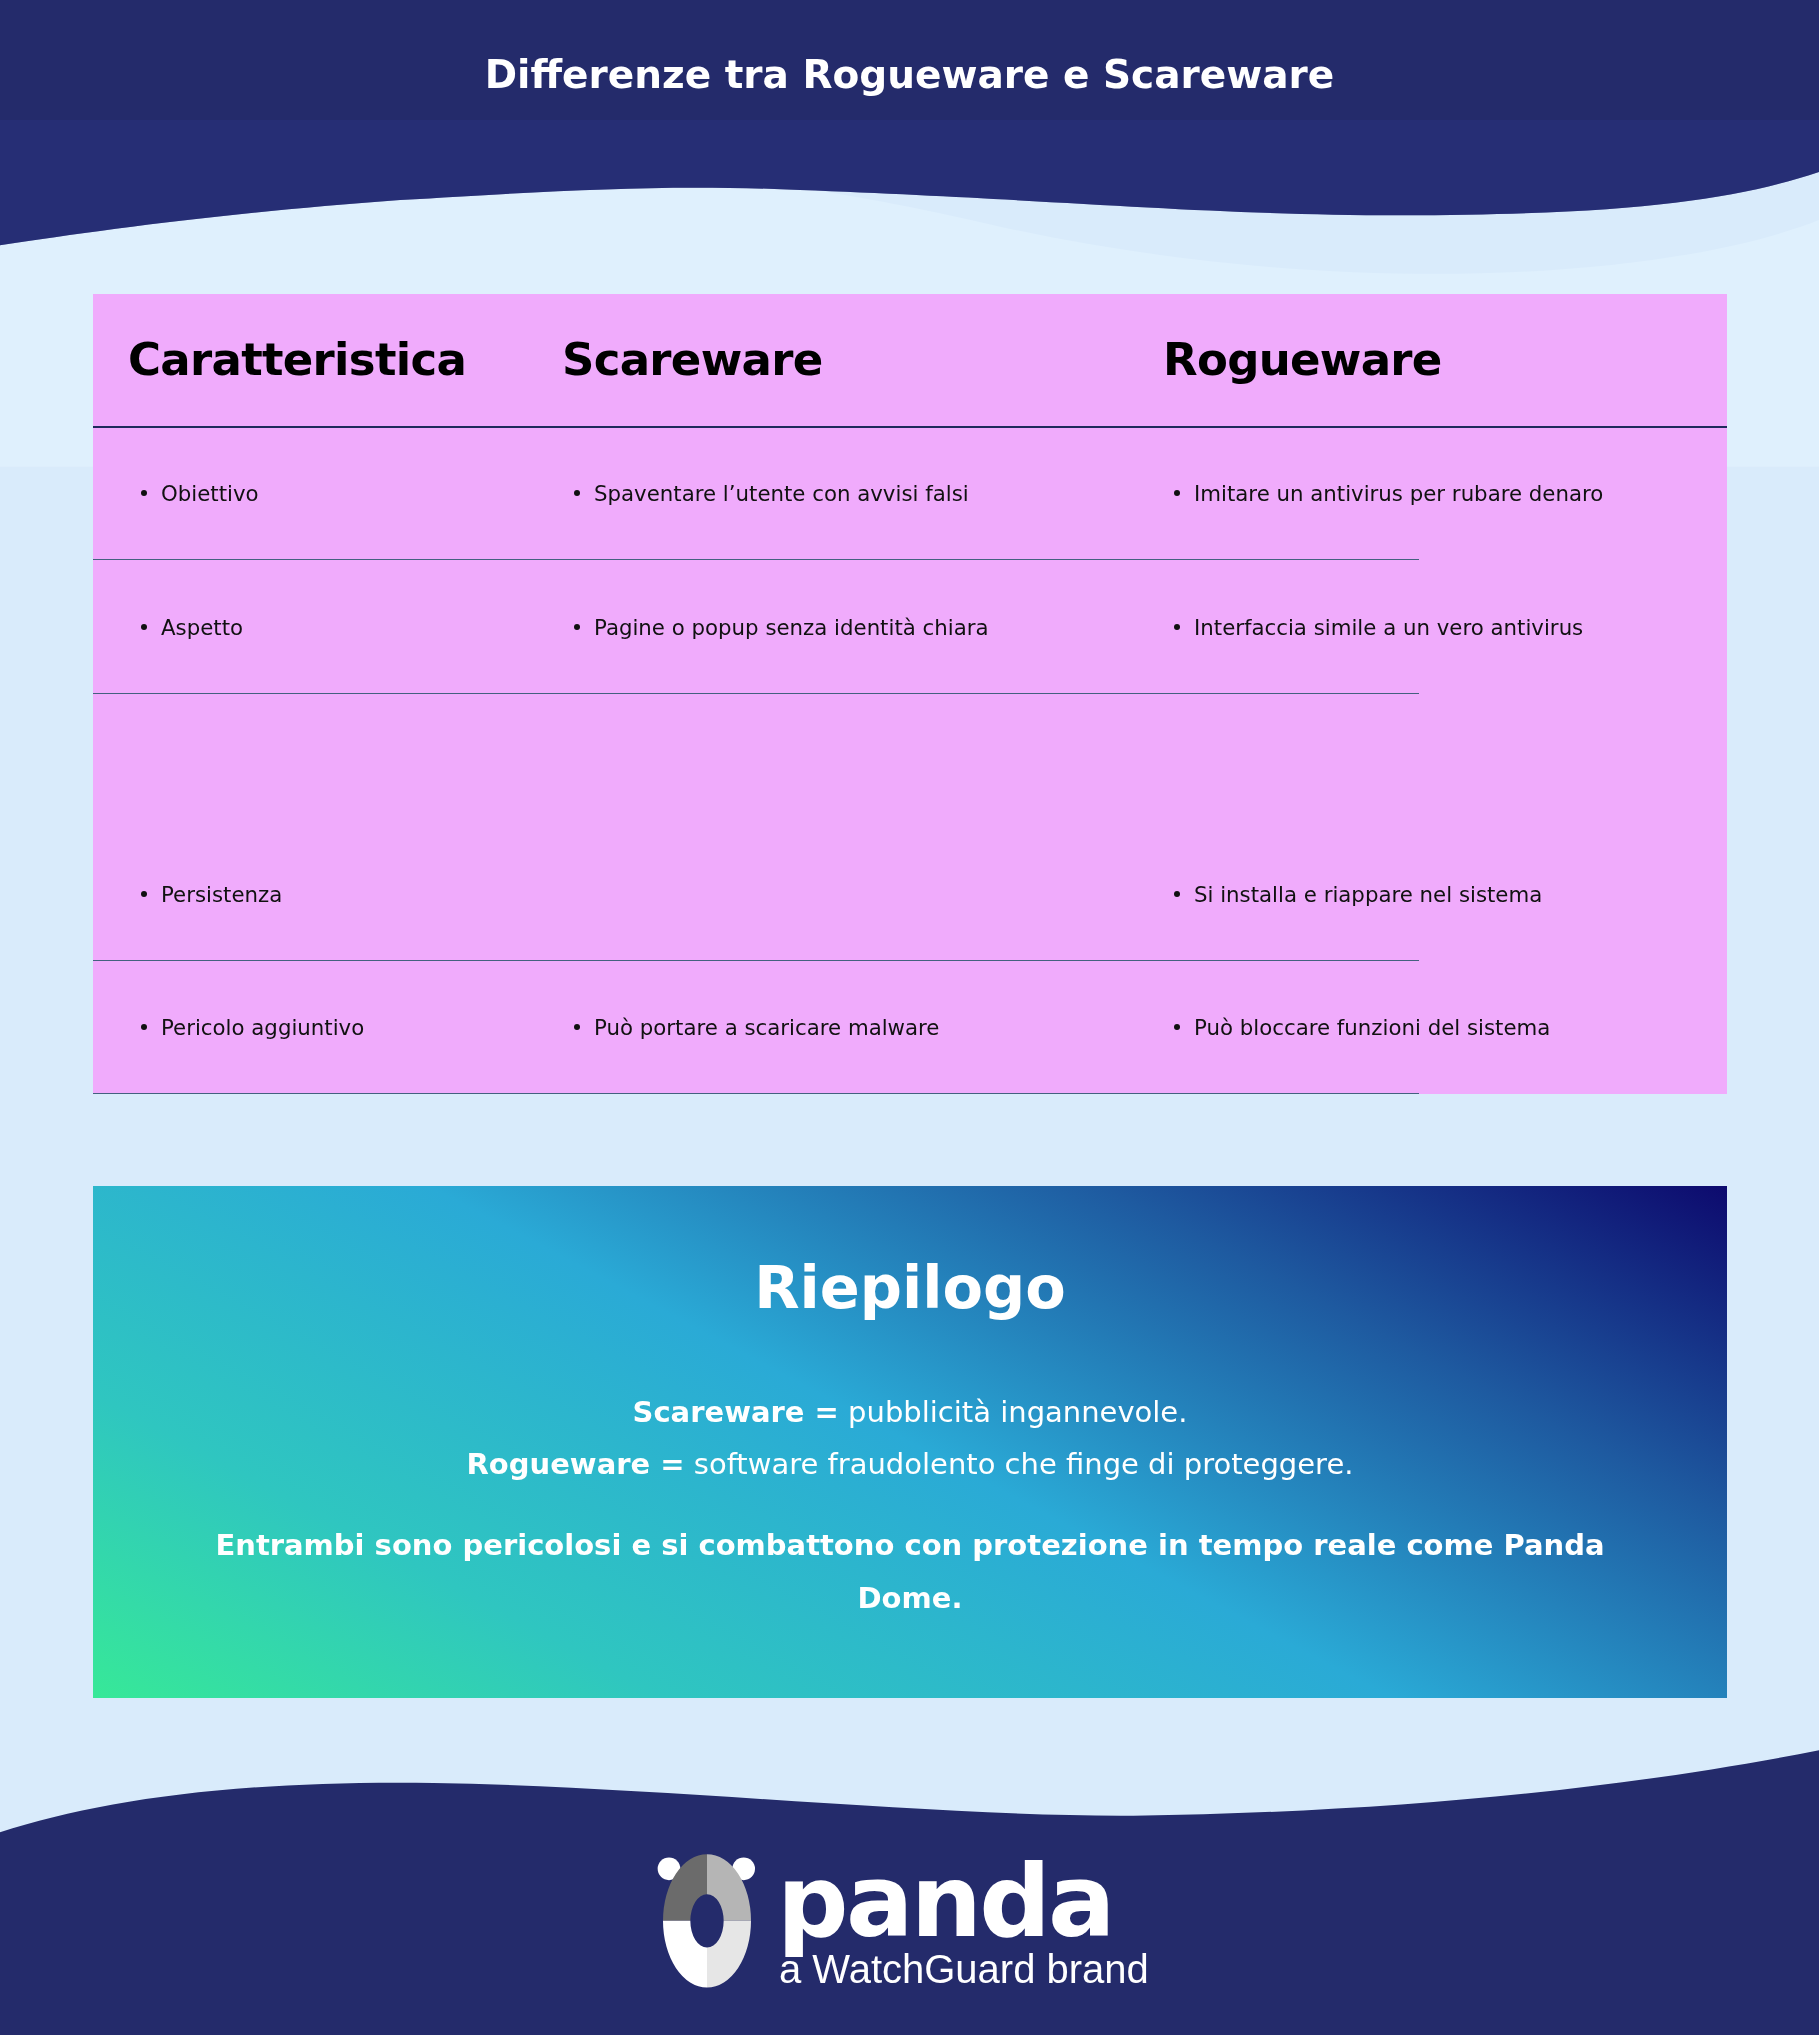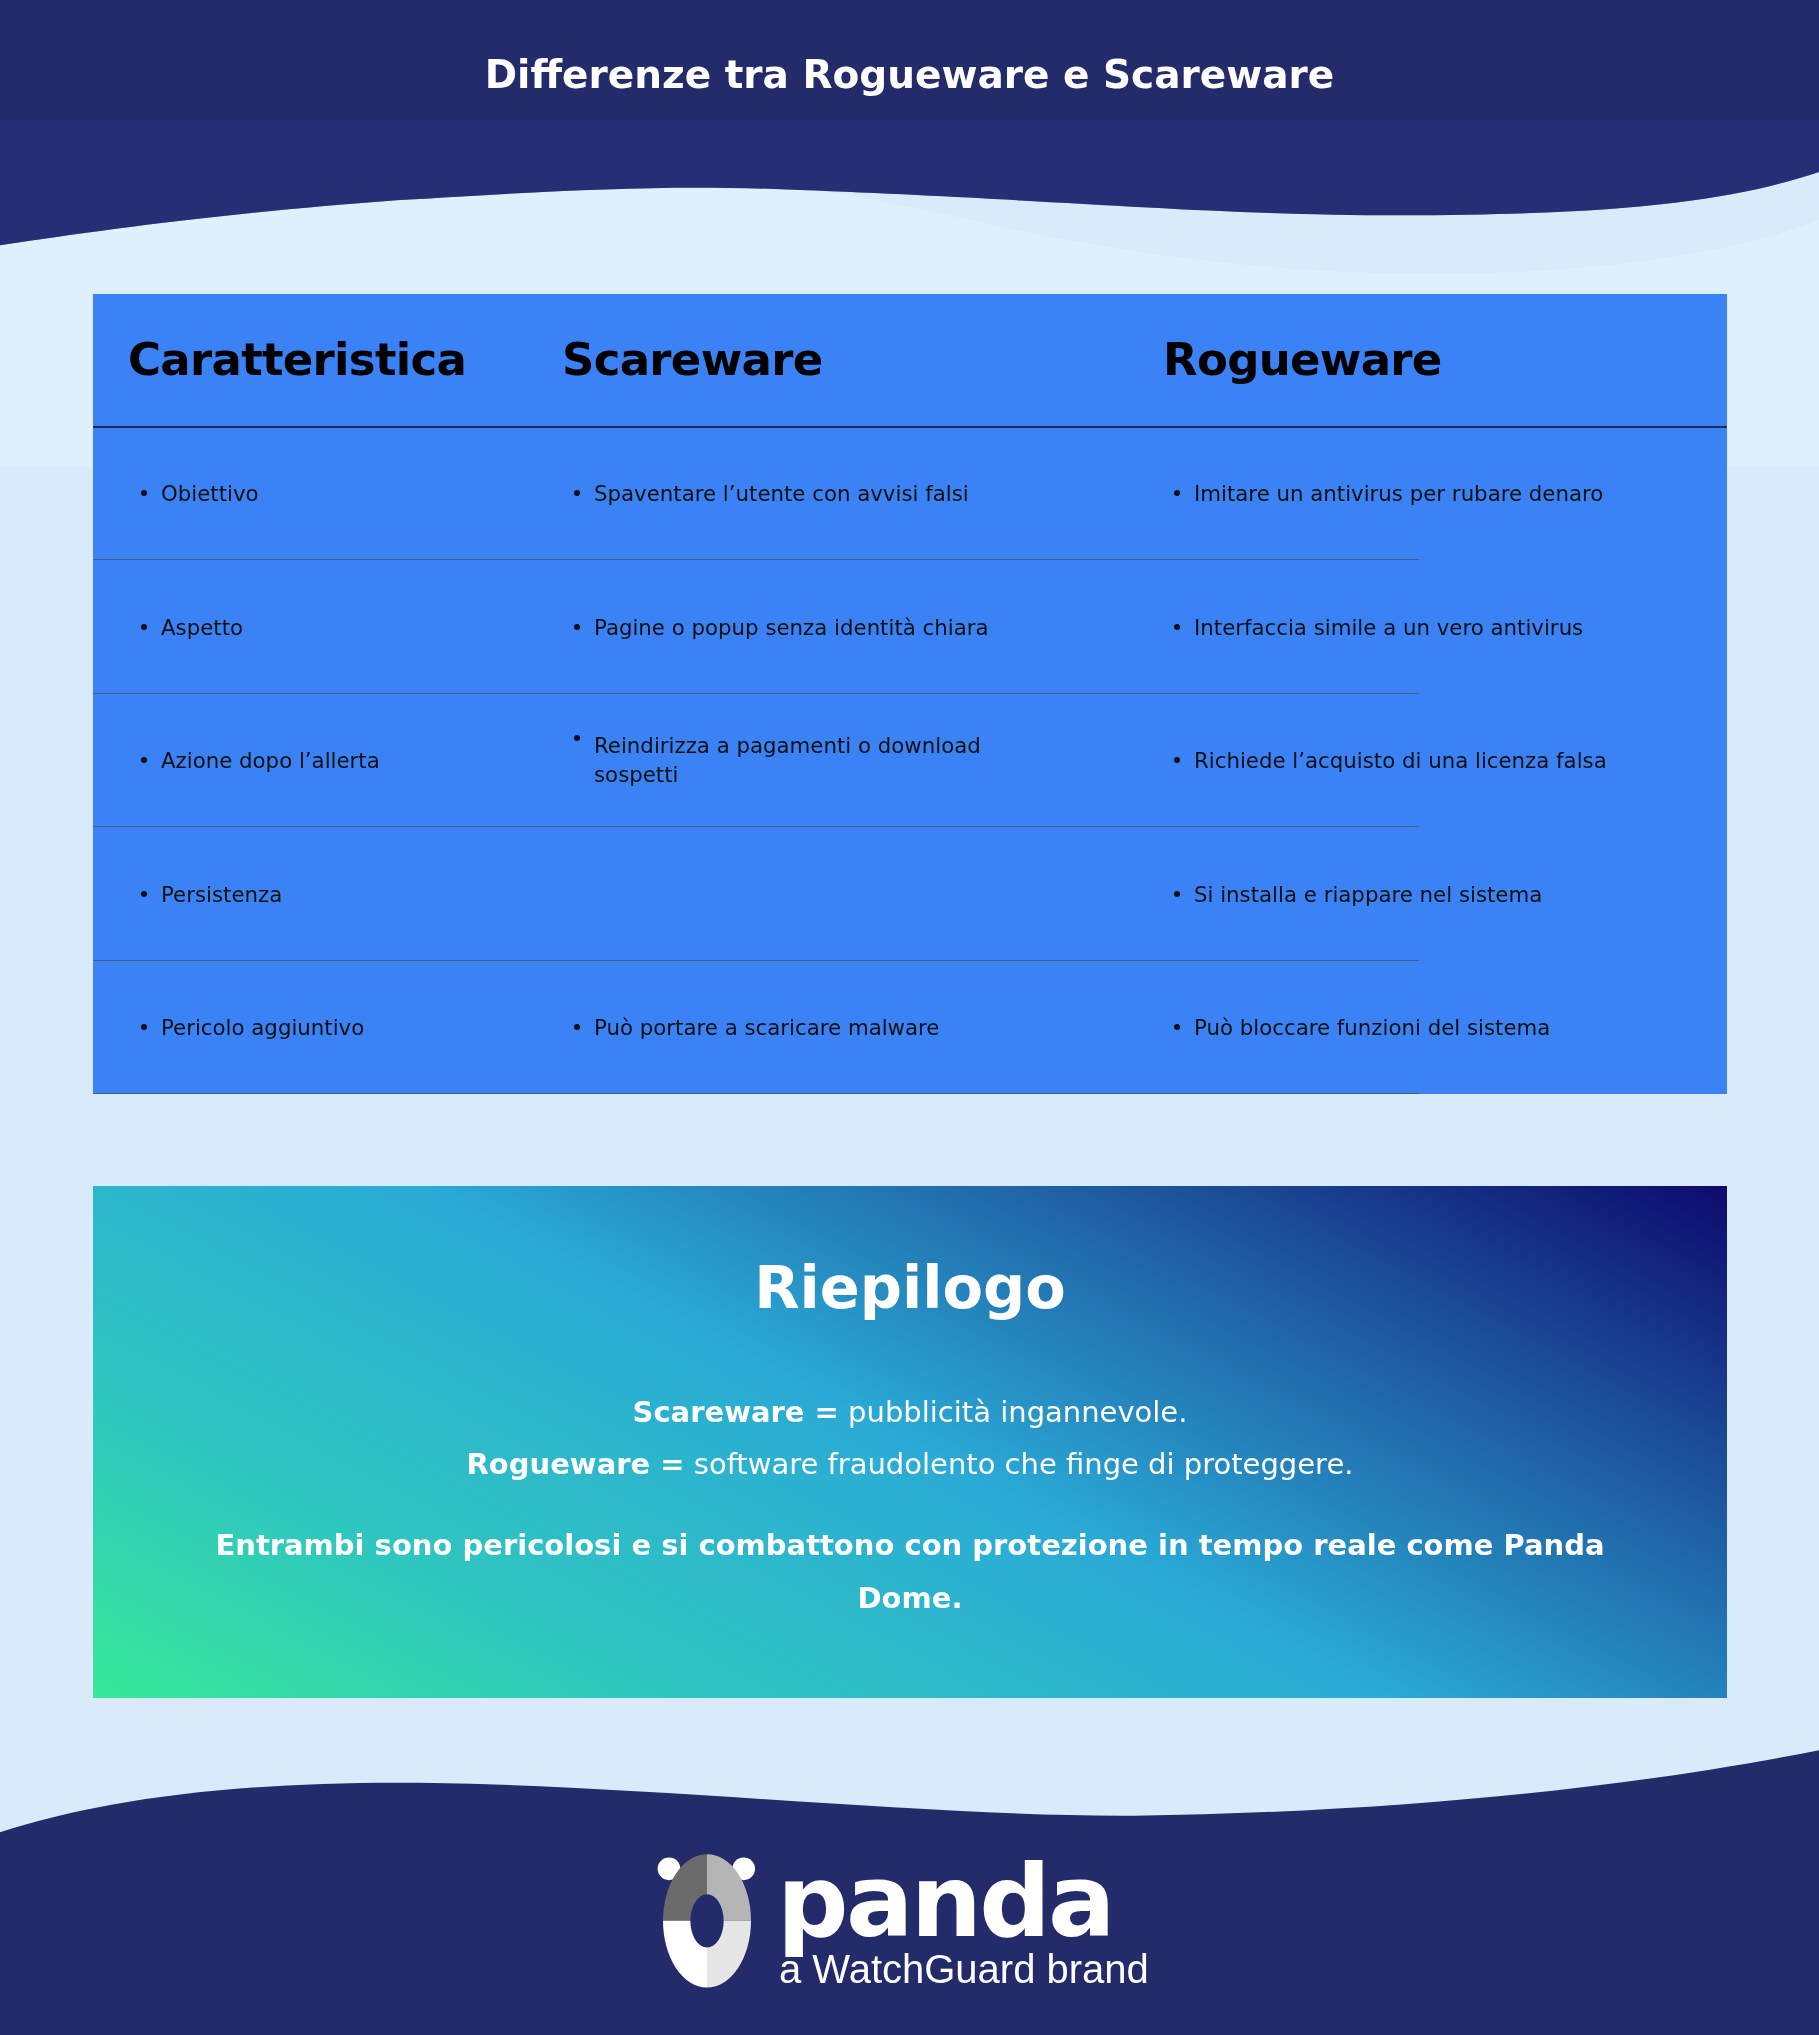--- a/index.html
+++ b/index.html
@@ -9,21 +9,21 @@
     font-family: "DejaVu Sans", "Liberation Sans", sans-serif;
   }
   .bg-svg { position: absolute; left: 0; top: 0; width: 1819px; height: 2035px; }
   .title {
     position: absolute; left: 0; width: 1819px; top: 49px;
     text-align: center; color: #ffffff; font-weight: bold;
     font-size: 39px; letter-spacing: 0px; line-height: 52px;
   }
   .table-card {
     position: absolute; left: 93px; top: 294px; width: 1634px; height: 800px;
-    background: #3b82f6;
+    background: #f0abfc;
   }
   .thead {
     position: absolute; left: 0; top: 0; width: 1634px; height: 132px;
     border-bottom: 2px solid #1f2a5c;
   }
   .th {
     position: absolute; top: 32px; font-weight: bold; font-size: 45px;
     color: #000000; line-height: 67px; letter-spacing: -0.7px;
   }
   .th.c1 { left: 35px; } .th.c2 { left: 469px; } .th.c3 { left: 1070px; }
@@ -107,34 +107,20 @@
     <div class="cell c2">
         <span class="bullet"></span>
         <span class="txt">Pagine o popup senza identità chiara</span>
       </div>
     <div class="cell c3">
         <span class="bullet"></span>
         <span class="txt">Interfaccia simile a un vero antivirus</span>
       </div>
   </div>
 
-  <div class="row" style="top:400px">
-    <div class="cell c1">
-        <span class="bullet"></span>
-        <span class="txt">Azione dopo l’allerta</span>
-      </div>
-    <div class="cell c2" style="width:413px">
-        <span class="bullet" style="top:41px;margin-top:0"></span>
-        <span class="txt">Reindirizza a pagamenti o download sospetti</span>
-      </div>
-    <div class="cell c3">
-        <span class="bullet"></span>
-        <span class="txt">Richiede l’acquisto di una licenza falsa</span>
-      </div>
-  </div>
 
   <div class="row" style="top:534px">
     <div class="cell c1">
         <span class="bullet"></span>
         <span class="txt">Persistenza</span>
       </div>
     <div class="cell c3">
         <span class="bullet"></span>
         <span class="txt">Si installa e riappare nel sistema</span>
       </div>

